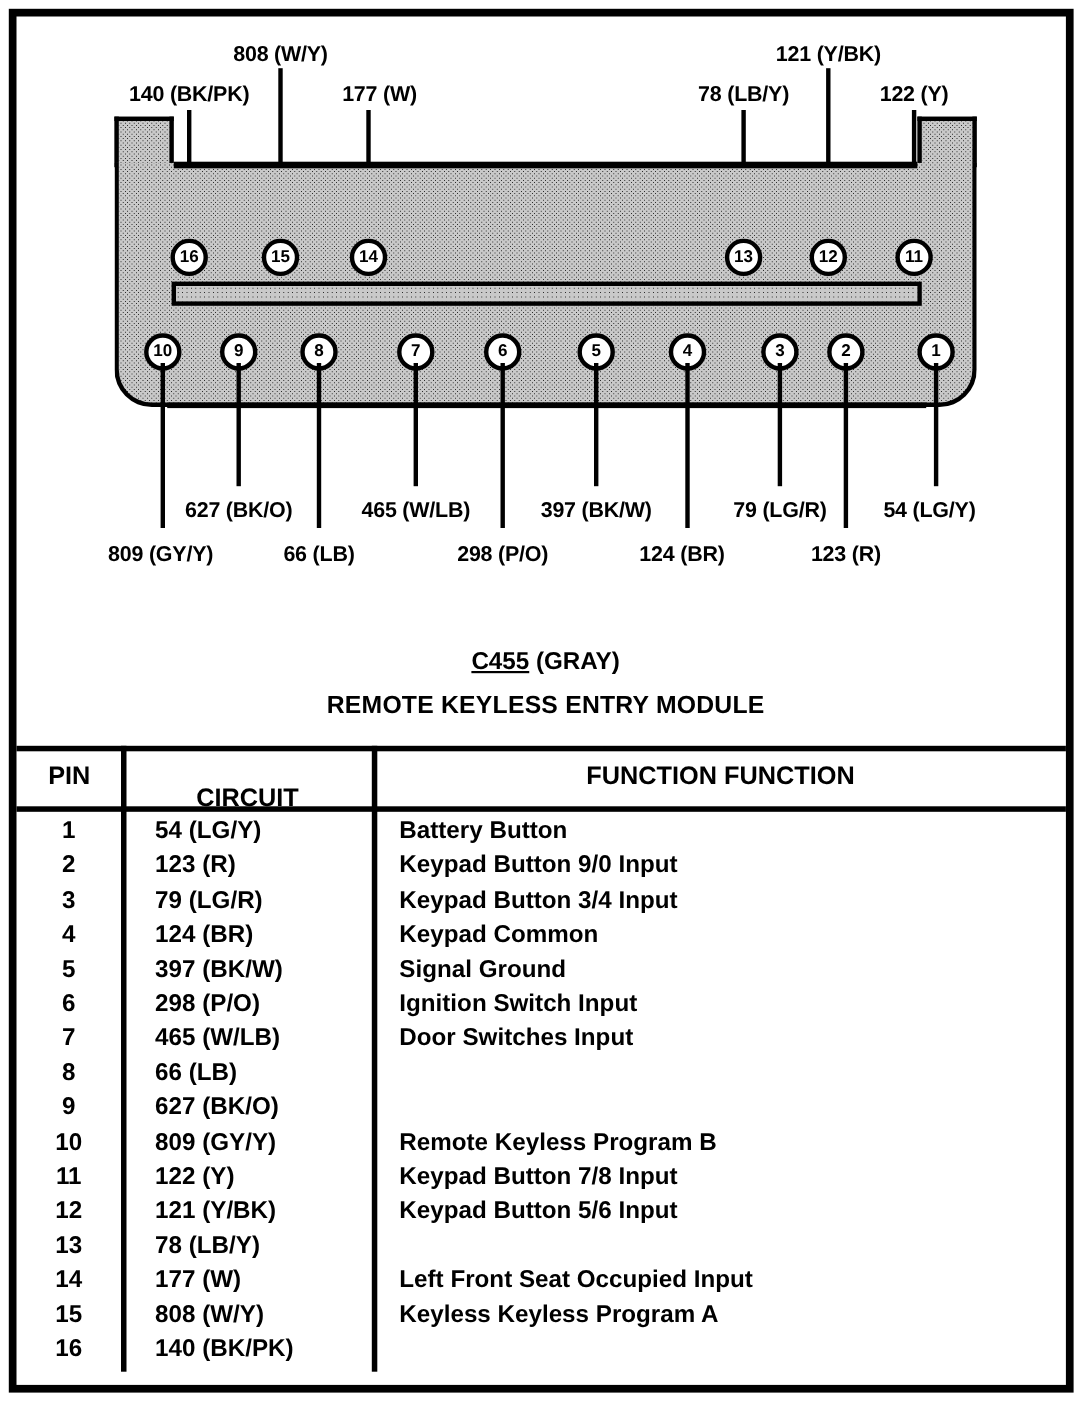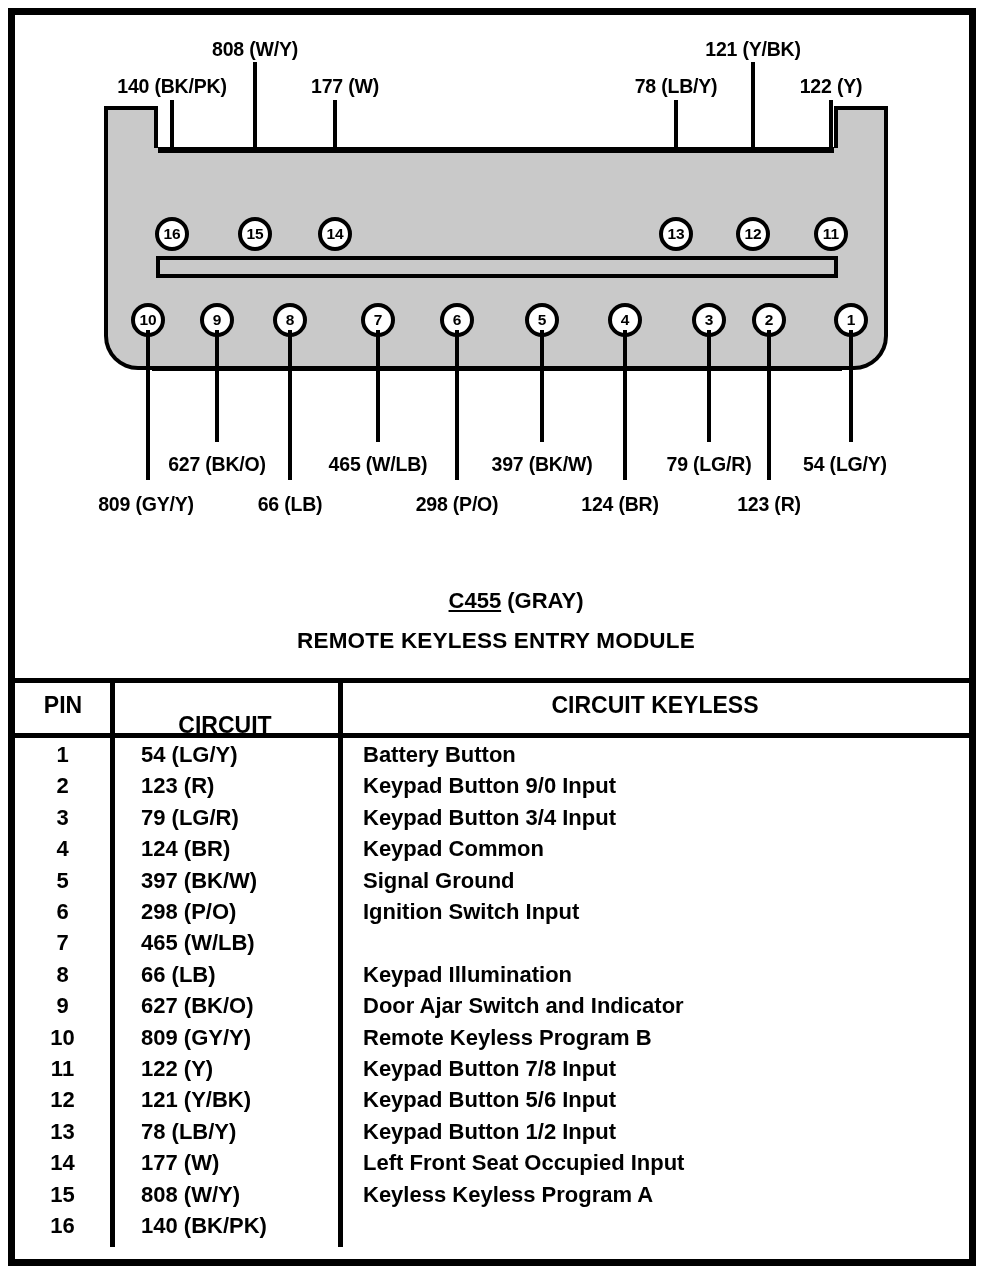--- a/index.html
+++ b/index.html
@@ -109,21 +109,21 @@
     border-radius:50%;
     background:#ffffff;
     box-sizing:border-box;
     display:flex;align-items:center;justify-content:center;
     font-size:15.5px;font-weight:700;
     line-height:1;
   }
   
   .title-c455{
     position:absolute;
-    left:516px;top:588px;
+    left:496px;top:588px;
     transform:translateX(-50%);
     font-size:22px;font-weight:700;white-space:nowrap;
   }
   .title-c455 .u{text-decoration:underline;text-underline-offset:2px;}
   .title-module{
     position:absolute;
     left:496px;top:628px;
     transform:translateX(-50%);
     font-size:22.5px;font-weight:700;white-space:nowrap;
     letter-spacing:0.2px;
@@ -274,21 +274,21 @@
   </div>
   <div class="title-module">REMOTE KEYLESS ENTRY MODULE</div>
 
   <div id="pin-table">
       <div class="tbl-hline" style="top: 0px;"></div>
       <div class="tbl-hline" style="top: 55px;"></div>
       <div class="tbl-vline" style="left: 95px; top: 0px; height: 569.4px;"></div>
       <div class="tbl-vline" style="left: 323px; top: 0px; height: 569.4px;"></div>
       <div class="th" style="left: 48px; top: 14px;">PIN</div>
       <div class="th" style="left: 210px; top: 14px; margin-top: 20px;">CIRCUIT</div>
-      <div class="th" style="left: 640px; top: 14px;">CIRCUIT KEYLESS</div>
+      <div class="th" style="left: 640px; top: 14px;">FUNCTION FUNCTION</div>
       <div class="row" style="top: 64px;">
         <div class="cell-pin">1</div>
         <div class="cell-circuit">54 (LG/Y)</div>
         <div class="cell-func">Battery Button</div>
       </div>
       <div class="row" style="top: 95.4px;">
         <div class="cell-pin">2</div>
         <div class="cell-circuit">123 (R)</div>
         <div class="cell-func">Keypad Button 9/0 Input</div>
       </div>
@@ -308,50 +308,48 @@
         <div class="cell-func">Signal Ground</div>
       </div>
       <div class="row" style="top: 221px;">
         <div class="cell-pin">6</div>
         <div class="cell-circuit">298 (P/O)</div>
         <div class="cell-func">Ignition Switch Input</div>
       </div>
       <div class="row" style="top: 252.4px;">
         <div class="cell-pin">7</div>
         <div class="cell-circuit">465 (W/LB)</div>
+        <div class="cell-func">Door Switches Input</div>
       </div>
       <div class="row" style="top: 283.8px;">
         <div class="cell-pin">8</div>
         <div class="cell-circuit">66 (LB)</div>
-        <div class="cell-func">Keypad Illumination</div>
       </div>
       <div class="row" style="top: 315.2px;">
         <div class="cell-pin">9</div>
         <div class="cell-circuit">627 (BK/O)</div>
-        <div class="cell-func">Door Ajar Switch and Indicator</div>
       </div>
       <div class="row" style="top: 346.6px;">
         <div class="cell-pin">10</div>
         <div class="cell-circuit">809 (GY/Y)</div>
         <div class="cell-func">Remote Keyless Program B</div>
       </div>
       <div class="row" style="top: 378px;">
         <div class="cell-pin">11</div>
         <div class="cell-circuit">122 (Y)</div>
         <div class="cell-func">Keypad Button 7/8 Input</div>
       </div>
       <div class="row" style="top: 409.4px;">
         <div class="cell-pin">12</div>
         <div class="cell-circuit">121 (Y/BK)</div>
         <div class="cell-func">Keypad Button 5/6 Input</div>
       </div>
       <div class="row" style="top: 440.8px;">
         <div class="cell-pin">13</div>
         <div class="cell-circuit">78 (LB/Y)</div>
-        <div class="cell-func">Keypad Button 1/2 Input</div>
       </div>
       <div class="row" style="top: 472.2px;">
         <div class="cell-pin">14</div>
         <div class="cell-circuit">177 (W)</div>
         <div class="cell-func">Left Front Seat Occupied Input</div>
       </div>
       <div class="row" style="top: 503.6px;">
         <div class="cell-pin">15</div>
         <div class="cell-circuit">808 (W/Y)</div>
         <div class="cell-func">Keyless Keyless Program A</div>

